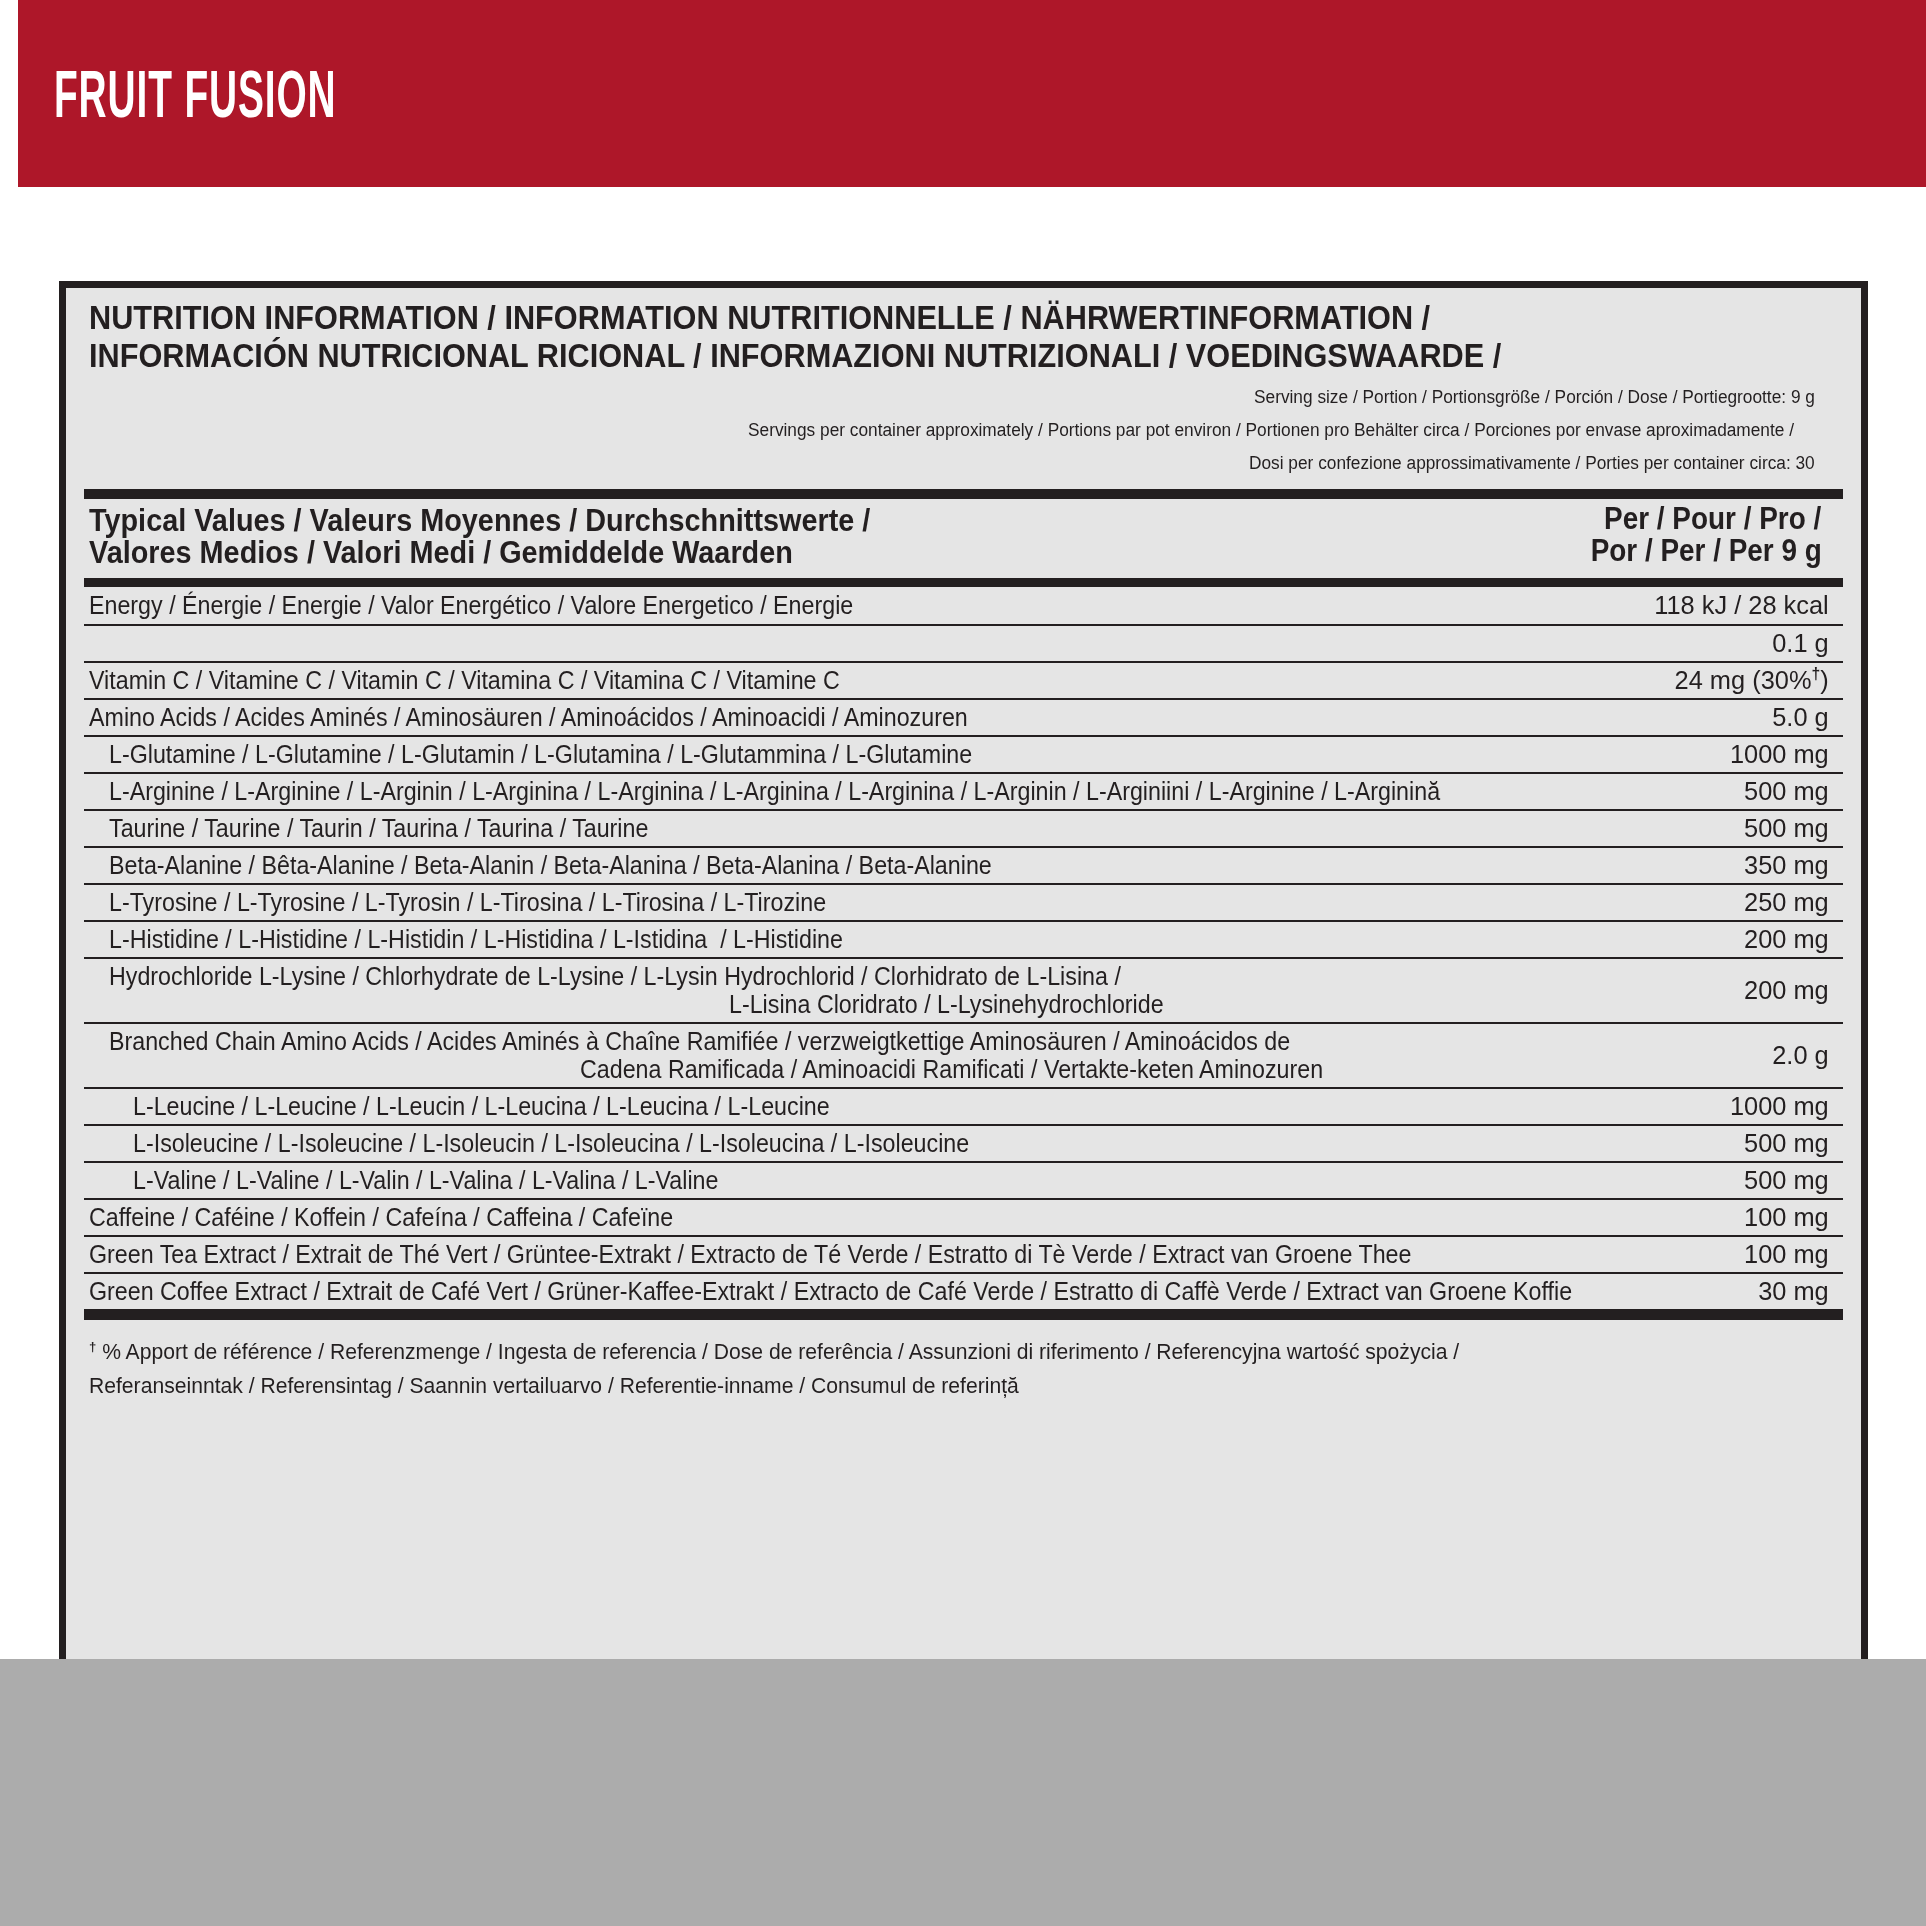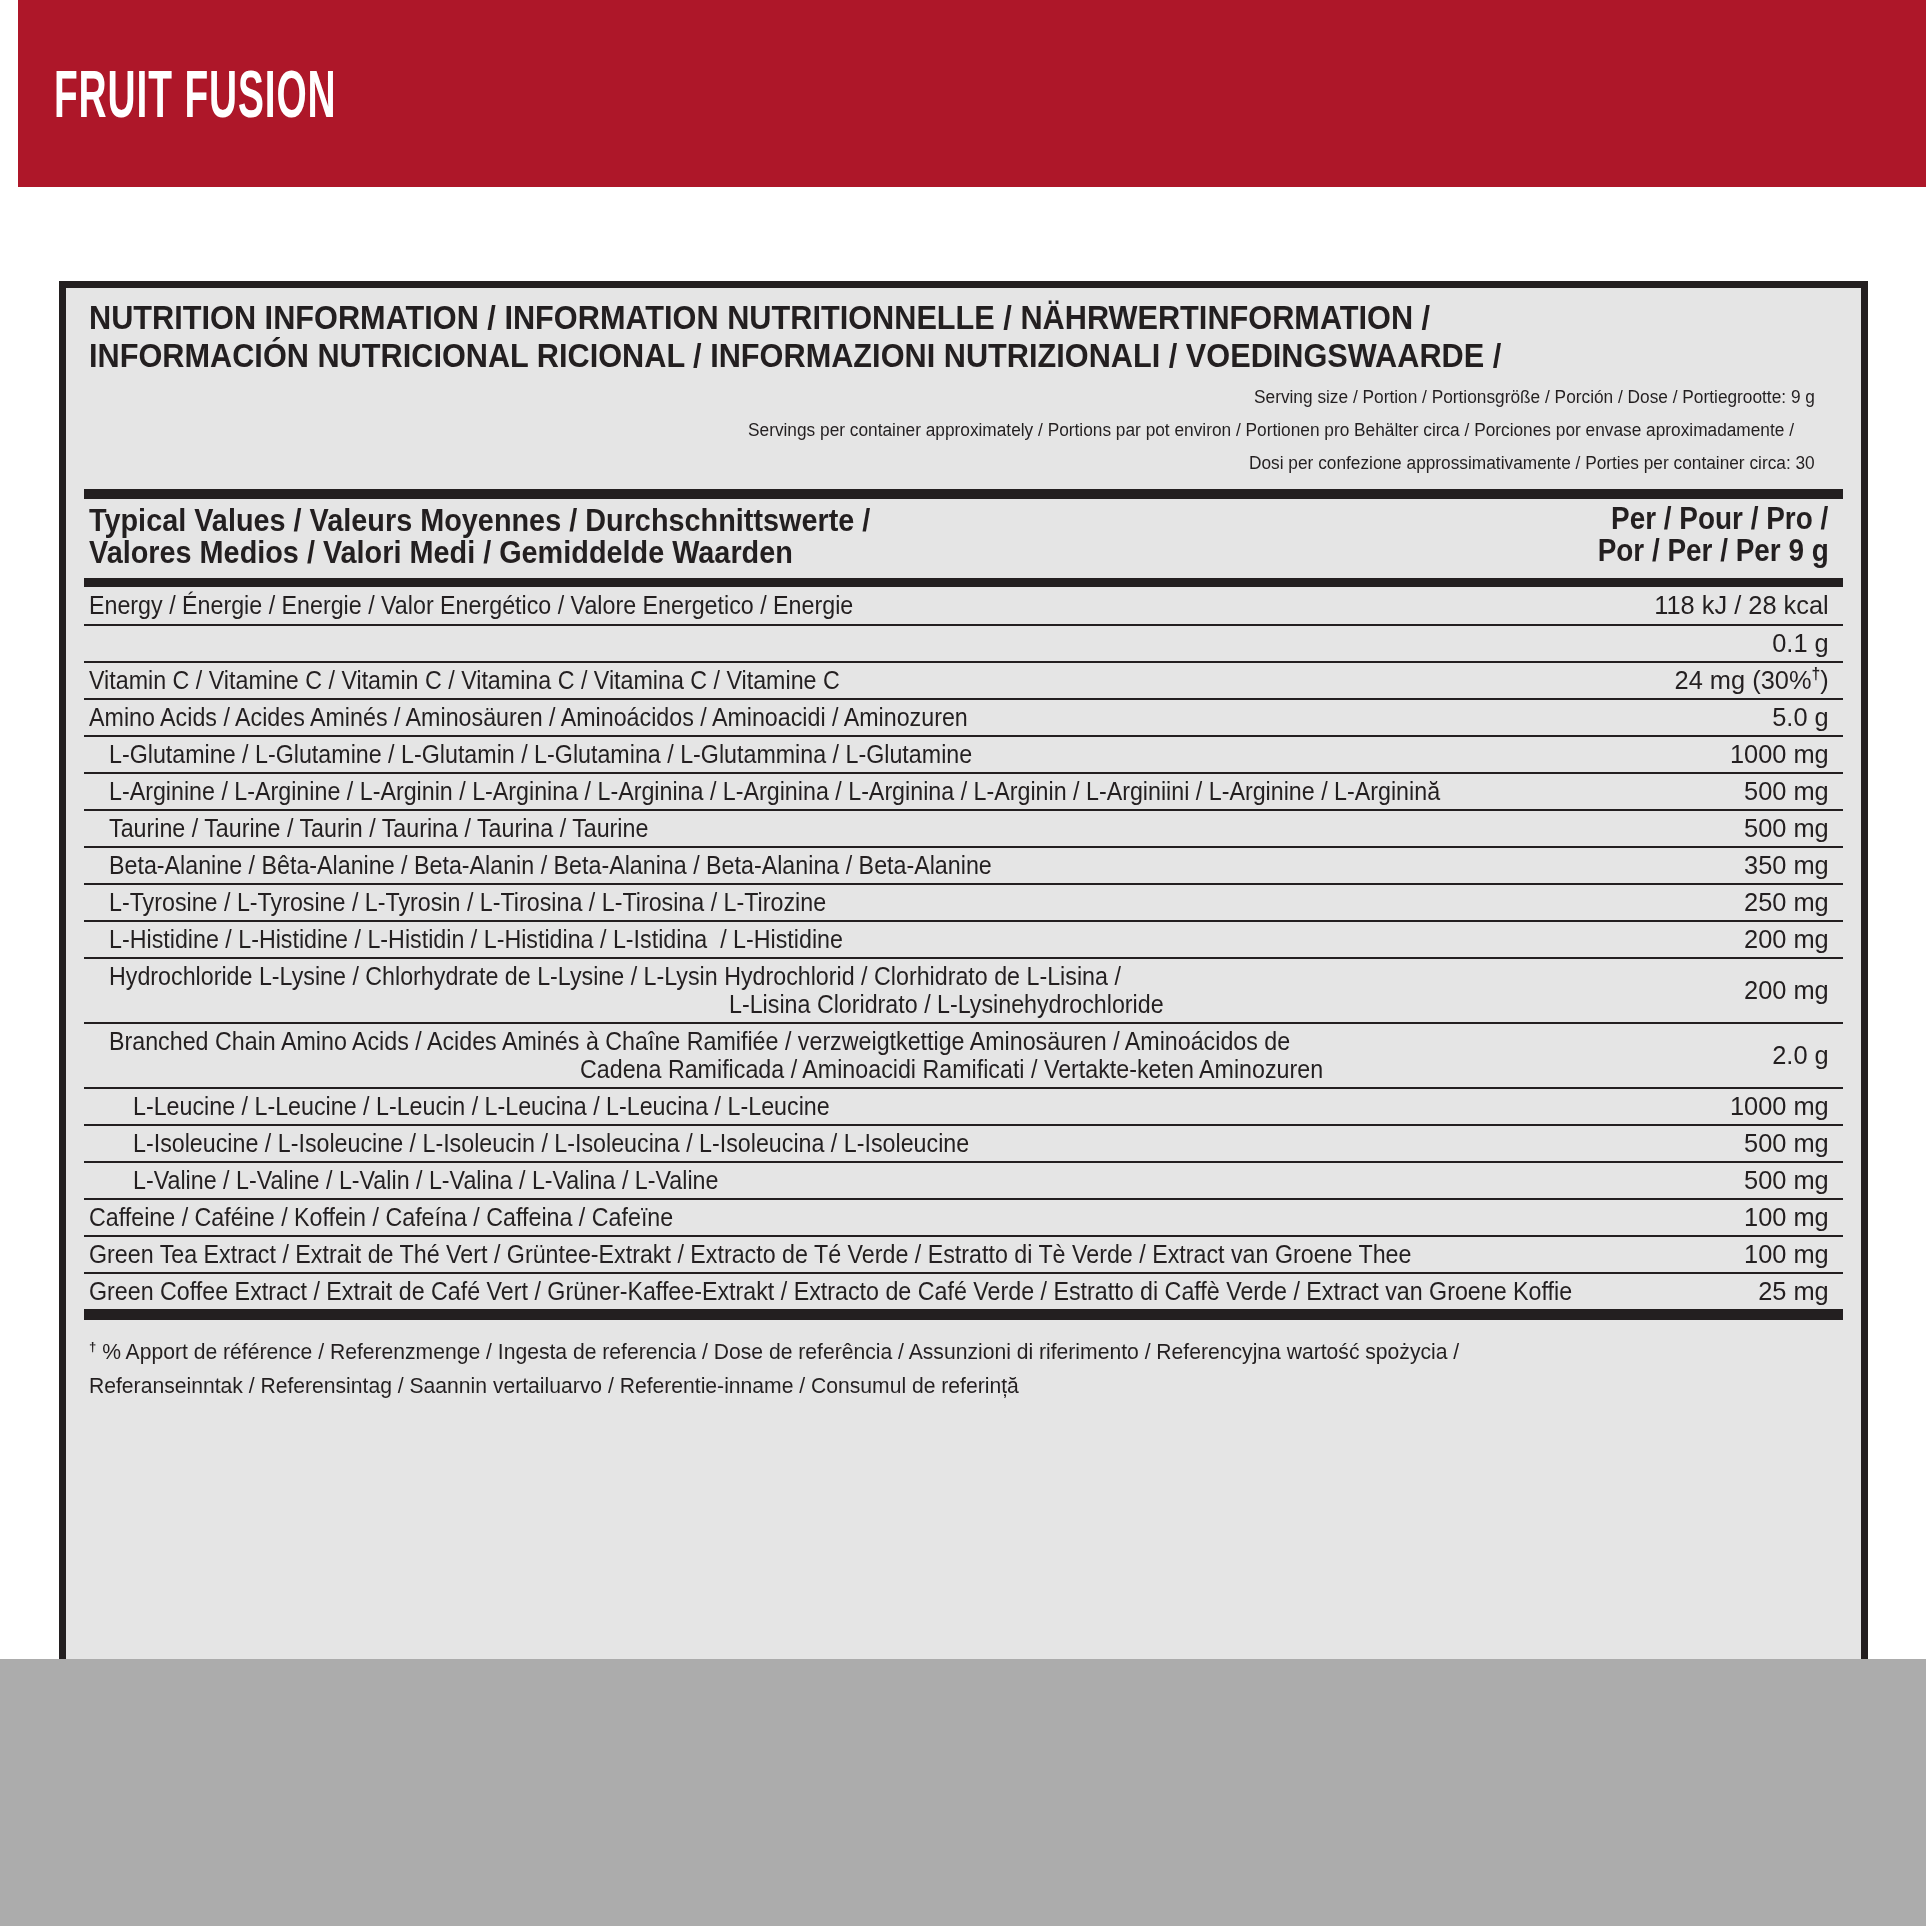--- a/index.html
+++ b/index.html
@@ -25,21 +25,21 @@
   .serving{margin:6.2px 23px 0 23px;}
   .serving-line{font-size:18px;line-height:33px;white-space:nowrap;text-align:right;}
 
   .bar{height:10px;background:#231f20;margin:9.2px 17.7px 0 17.7px;}
   .bar.bar2{height:9.2px;}
   .bar.bar3{height:11.6px;margin-top:0;}
 
   .col-head{margin:6.2px 17.7px 0 17.7px;position:relative;height:63px;}
   .col-head-left{padding-left:5.4px;}
   .col-head-line{font-size:31px;font-weight:bold;line-height:32px;white-space:nowrap;}
-  .col-head-right{position:absolute;right:15px;bottom:1.5px;text-align:right;margin-top:31px;}
+  .col-head-right{position:absolute;right:22px;bottom:1.5px;text-align:right;margin-top:31px;}
   .col-head-right .col-head-line{text-align:right;}
 
   .rows{margin:0 17.7px 0 17.7px;text-align:right;}
   .row{position:relative;display:flex;align-items:center;height:37px;border-top:2.3px solid #231f20;}
   .row.first{border-top:none;}
   .row.dbl{height:65px;}
   .lbl{padding-left:5.4px;}
   .ind1 .lbl{padding-left:25px;}
   .ind2 .lbl{padding-left:49px;}
   .lbl-line{font-size:25px;line-height:28.5px;white-space:nowrap;}
@@ -187,21 +187,21 @@
       <div class="row ind0">
     <div class="lbl">
           <div class="lbl-line"><span class="cond">Green Tea Extract / Extrait de Thé Vert / Grüntee-Extrakt / Extracto de Té Verde / Estratto di Tè Verde / Extract van Groene Thee</span></div>
         </div>
     <div class="val">100 mg</div>
   </div>
       <div class="row ind0">
     <div class="lbl">
           <div class="lbl-line"><span class="cond">Green Coffee Extract / Extrait de Café Vert / Grüner-Kaffee-Extrakt / Extracto de Café Verde / Estratto di Caffè Verde / Extract van Groene Koffie</span></div>
         </div>
-    <div class="val">25 mg</div>
+    <div class="val">30 mg</div>
   </div>
     </div>
 
   <div class="bar bar3"></div>
 
   <div class="footnote">
     <div class="footnote-line"><span class="cond-s"><sup>†</sup><span> % Apport de référence / Referenzmenge / Ingesta de referencia / Dose de referência / Assunzioni di riferimento / Referencyjna wartość spożycia /</span></span></div>
     <div class="footnote-line"><span class="cond-s">Referanseinntak / Referensintag / Saannin vertailuarvo / Referentie-inname / Consumul de referință</span></div>
   </div>
 

